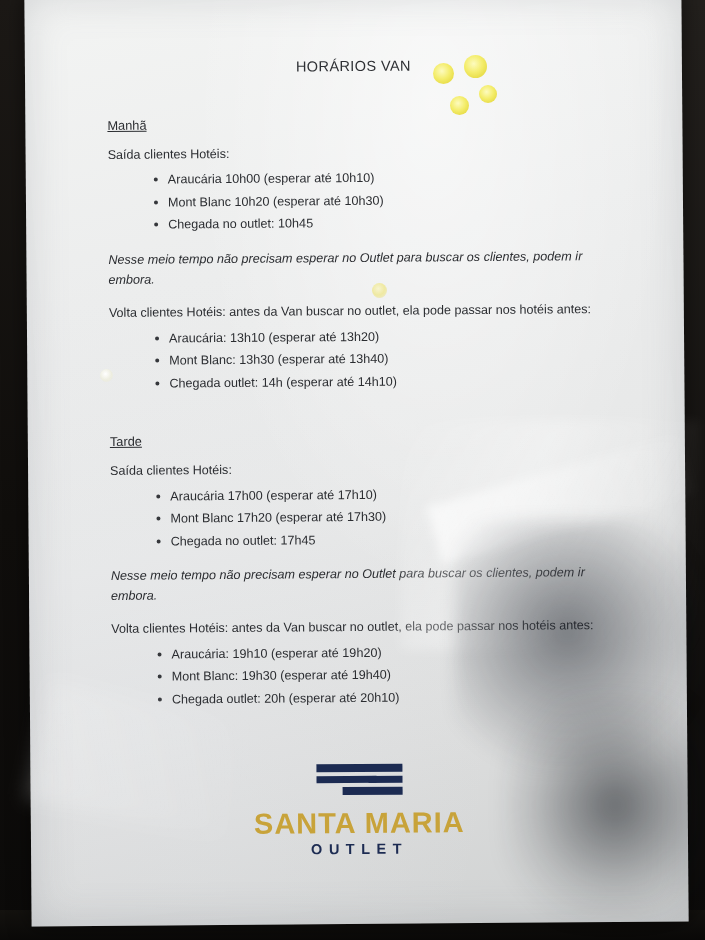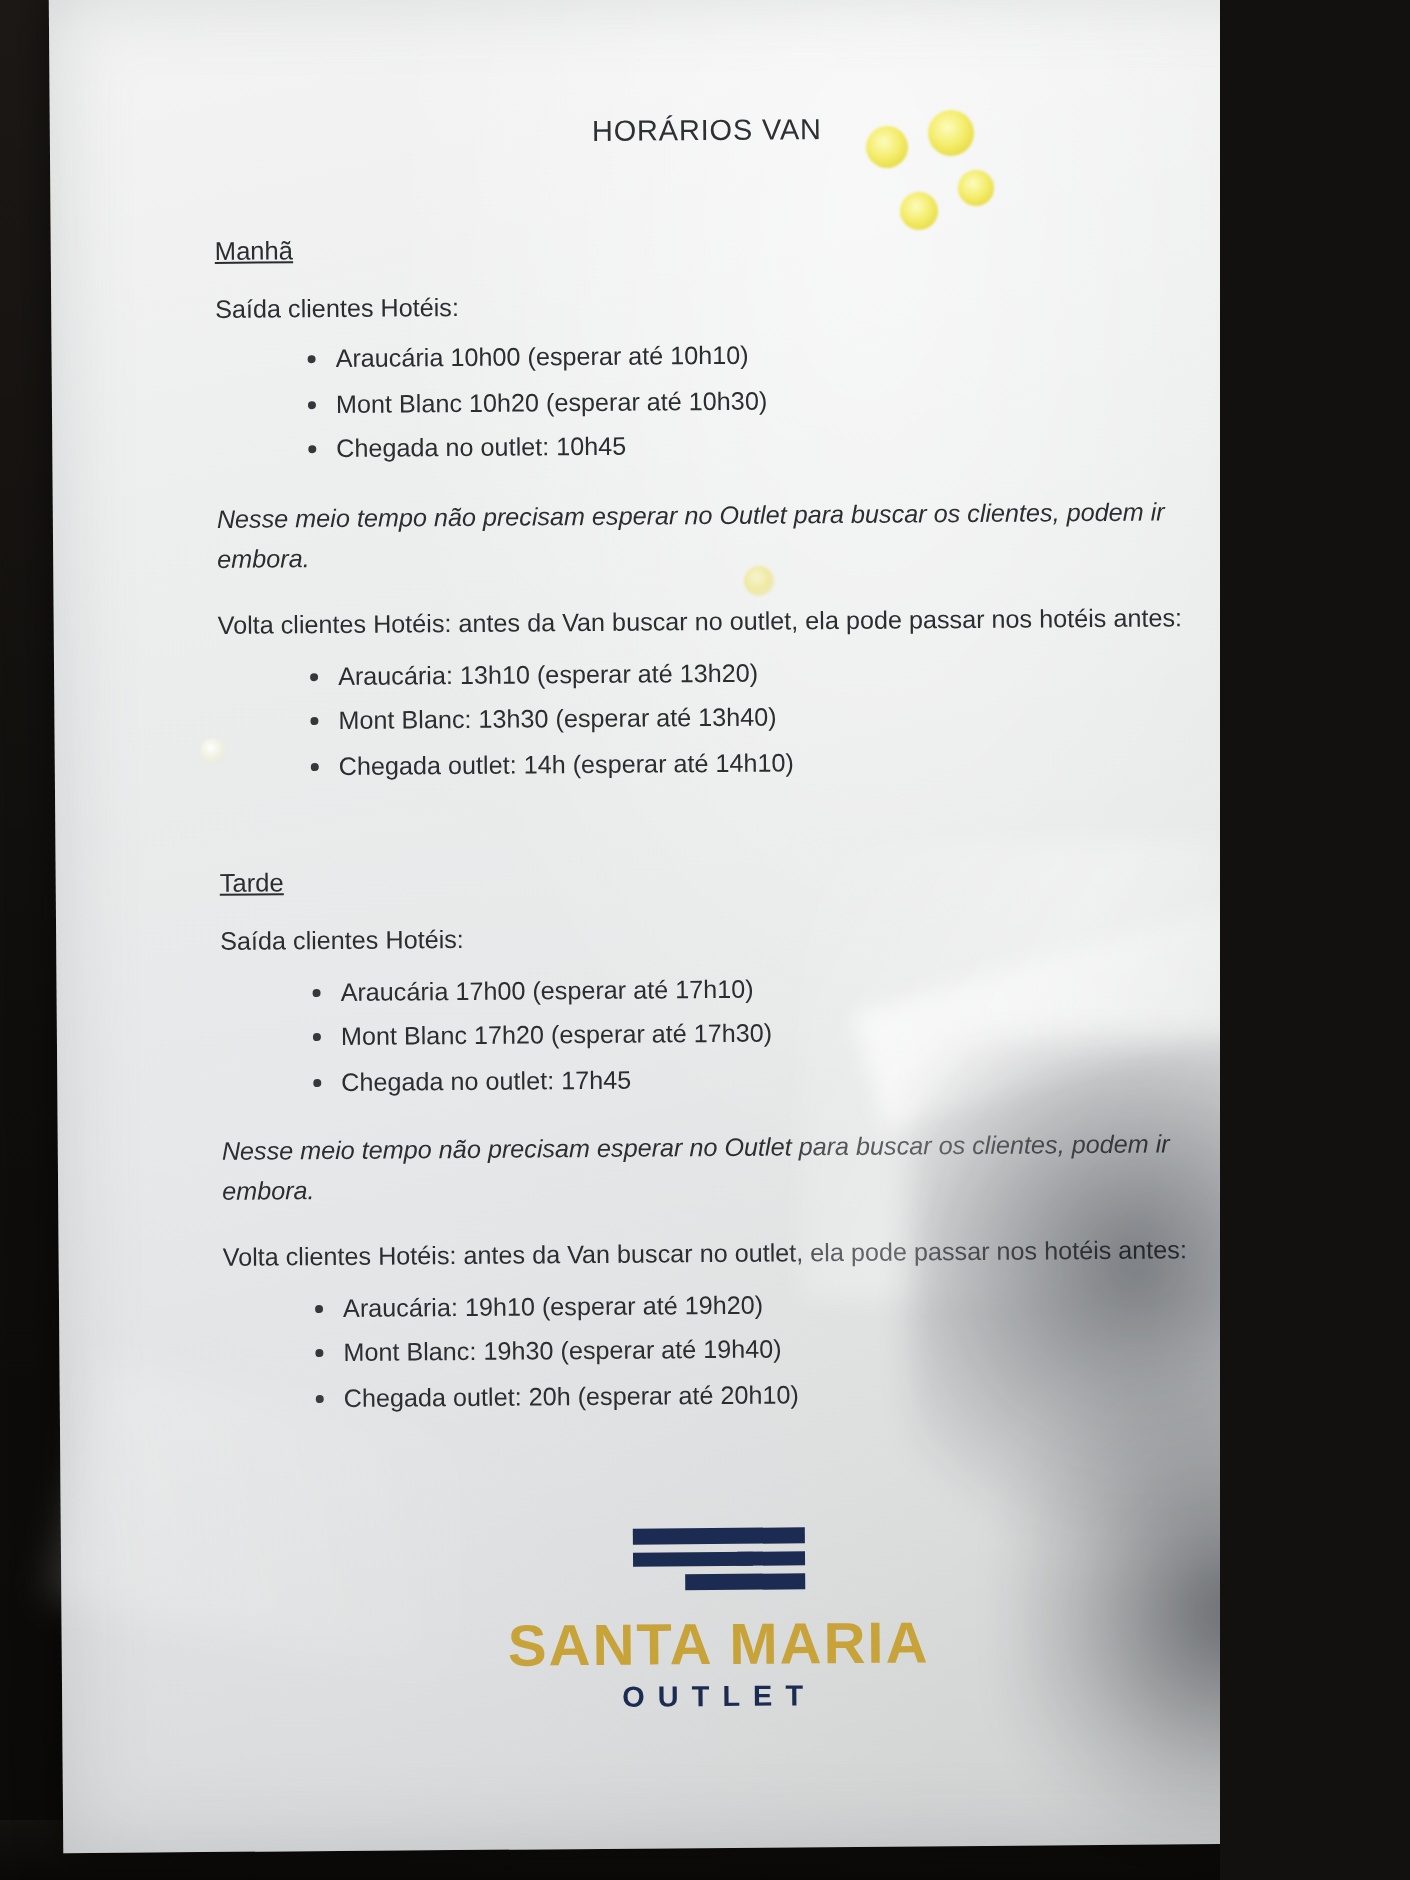--- a/index.html
+++ b/index.html
@@ -5,21 +5,21 @@
   * { box-sizing: border-box; }
   html, body {
     margin: 0; padding: 0;
     width: 705px; height: 940px;
     background: #13110f;
     font-family: "Liberation Sans", sans-serif;
     overflow: hidden;
   }
   #scene {
     position: relative;
-    width: 610px; height: 940px;
+    width: 705px; height: 940px;
     background: #171412;
     overflow: hidden;
   }
   
   .bg-left {
     position: absolute; left: 0; top: 0; width: 40px; height: 940px;
     background: linear-gradient(180deg,#1c1916 0%,#100e0c 55%,#0b0a09 100%);
   }
   .bg-right {
     position: absolute; right: 0; top: 0; width: 34px; height: 940px;

